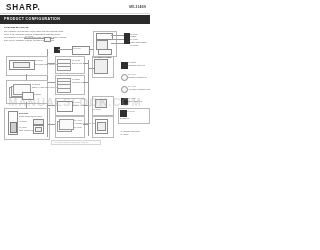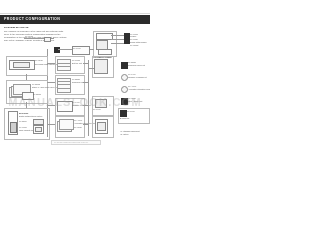--- a/index.html
+++ b/index.html
@@ -98,20 +98,24 @@
     position:absolute;left:51px;top:140px;width:48px;height:3px;
     border:0.4px solid #d5d5d5;background:#fbfbfb;
   }
   .footer span{position:absolute;left:2px;top:0.2px;font-size:1.7px;color:#b5b5b5;}
 </style>
 </head>
 <body>
 
 <div id="page">
 
+  <div class="hdr">
+    <div class="logo"><span>SHARP</span><span class="dot">.</span></div>
+    <div class="model">MX-3140N</div>
+  </div>
   <div class="hdr-rule"></div>
 
   <div class="secbar"></div>
   <div class="secbar-label">PRODUCT CONFIGURATION</div>
 
   <div class="intro">
     <div class="intro-h">SYSTEM DIAGRAM</div>
     <div class="intro-l">The machine is composed of the main unit and optional units.</div>
     <div class="intro-l">Refer to the following system configuration diagram for the</div>
     <div class="intro-l">combination of the main unit and each option unit. Some options</div>

